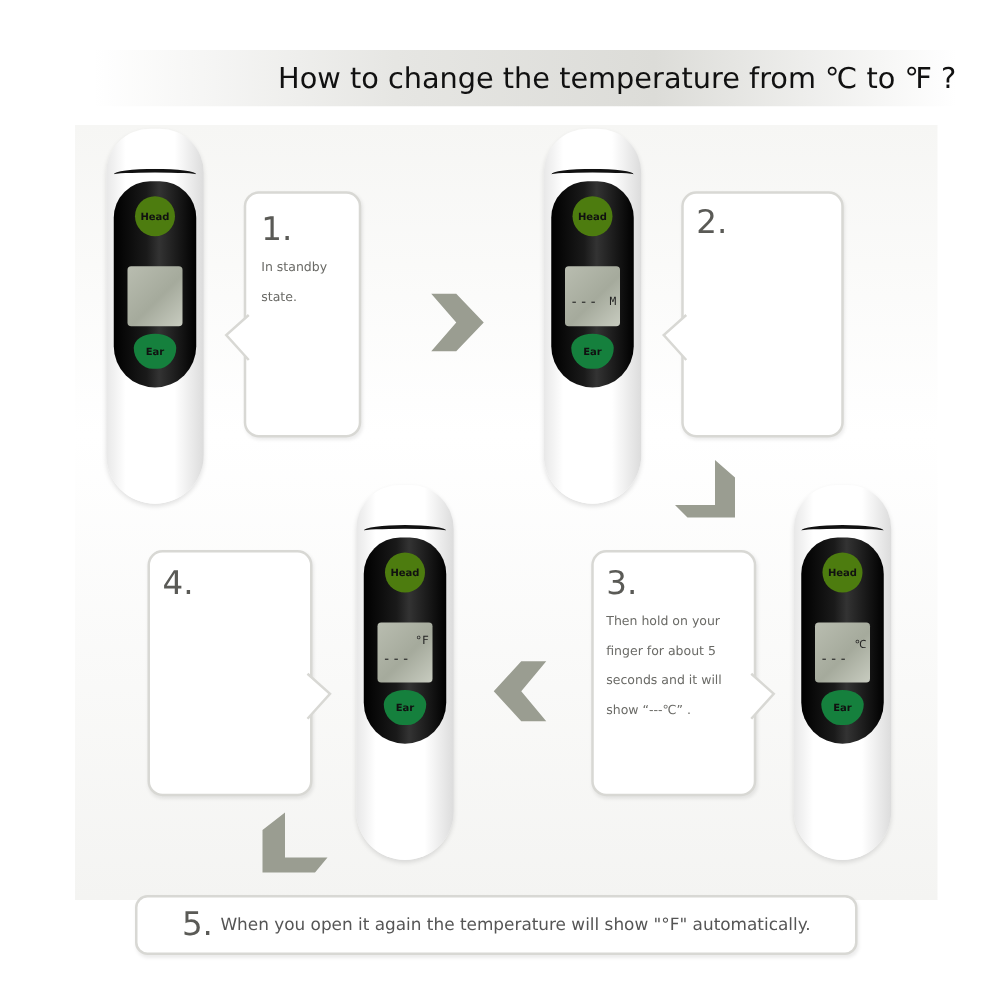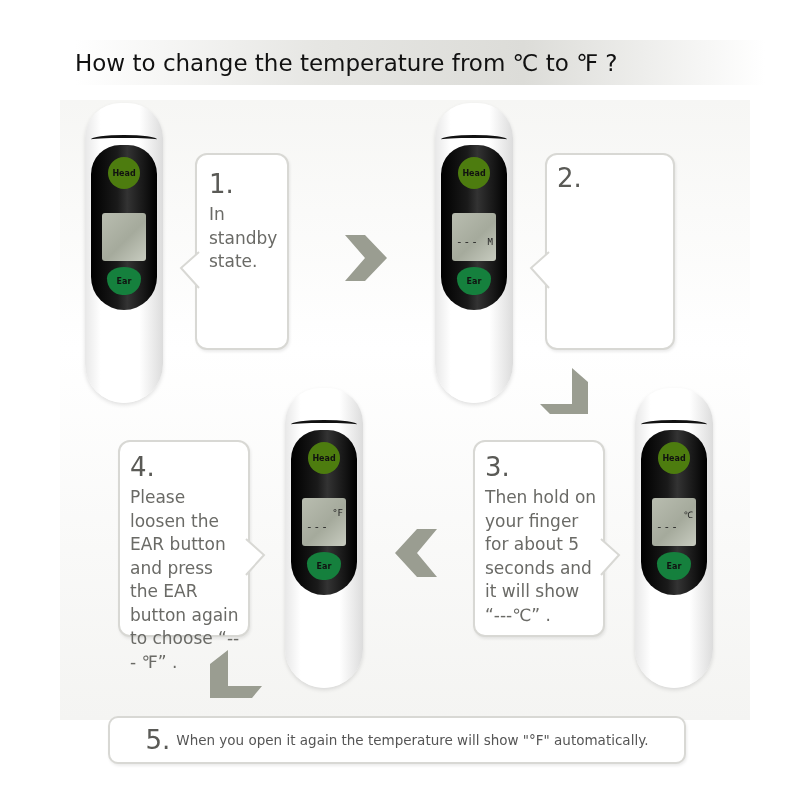--- a/index.html
+++ b/index.html
@@ -1,19 +1,19 @@
 <!DOCTYPE html>
 <html><head>
 <meta charset="utf-8">
 <style>
   html,body{margin:0;padding:0;}
   body{width:800px;height:800px;background:#fff;position:relative;overflow:hidden;font-family:"DejaVu Sans",sans-serif;}
   .title-bar{position:absolute;left:75px;top:40px;width:690px;height:45px;
     background:linear-gradient(90deg,#ffffff 0%,#e6e6e3 35%,#dcdcd8 65%,#ffffff 100%);
-    display:flex;align-items:center;justify-content:flex-start;}
+    display:flex;align-items:center;justify-content:flex-end;}
   .title-text{font-family:"DejaVu Sans",sans-serif;font-size:23px;color:#111;letter-spacing:0px;}
   .bg-fade{position:absolute;left:60px;top:100px;width:690px;height:620px;background:linear-gradient(180deg,#f6f6f4 0%,#ffffff 40%,#f4f4f2 100%);}
 
   .device{position:absolute;width:78px;height:300px;}
   .device .body{position:absolute;left:0;top:0;width:100%;height:100%;border-radius:36px 36px 40px 40px;
     background:linear-gradient(90deg,#e8e8e8 0%,#ffffff 20%,#ffffff 70%,#dcdcdc 100%);
     box-shadow:0 2px 4px rgba(0,0,0,.12);}
   .device .cap-line{position:absolute;left:6px;top:32px;width:66px;height:6px;border-radius:50%;
     border-top:3px solid #111;}
   .device .face{position:absolute;left:6px;top:42px;width:66px;height:165px;border-radius:30px 30px 34px 34px;
@@ -26,21 +26,21 @@
   .device .lcd .dashes{position:absolute;left:4px;top:22px;font-size:11px;letter-spacing:1px;}
   .device .lcd .unit{position:absolute;right:3px;top:10px;font-size:9px;}
   .device .lcd .unit.low{top:24px;}
   .device .btn-ear{position:absolute;left:22px;top:164px;width:34px;height:28px;background:#15803d;
     border-radius:50% 50% 45% 45% / 40% 40% 60% 60%;
     font-size:8px;font-weight:bold;color:#111;display:flex;align-items:center;justify-content:center;}
 
   .bubble{position:absolute;background:#fff;border:2px solid #d8d8d4;border-radius:12px;
     box-shadow:1px 2px 3px rgba(0,0,0,.08);color:#6a6a66;font-family:"DejaVu Sans",sans-serif;}
   .bubble .num{font-size:26px;color:#5a5a56;display:block;margin-bottom:4px;}
-  .bubble .txt{font-size:17px;line-height:23.5px;display:block;}
+  .bubble .txt{font-size:10px;line-height:23.5px;display:block;}
 
   .arrow{position:absolute;}
   .step5{position:absolute;left:108px;top:716px;width:574px;height:44px;border:2px solid #d8d8d4;border-radius:10px;
     background:#fff;box-shadow:1px 2px 3px rgba(0,0,0,.08);display:flex;align-items:center;justify-content:center;
     color:#555;font-family:"DejaVu Sans",sans-serif;}
   .step5 .num{font-size:26px;color:#5a5a56;margin-right:6px;}
   .step5 .txt{font-size:13.5px;color:#555;text-align:right;}
 </style>
 </head>
 <body>
@@ -113,21 +113,20 @@
   </div>
   <div class="btn-ear">Ear</div>
 </div>
 
 <div class="bubble" style="left:118px;top:440px;width:128px;height:193px;">
   <svg style="position:absolute;right:-18px;top:95px;" width="22" height="40">
     <polyline points="2,2 20,18 2,38" fill="#fff" stroke="#d8d8d4" stroke-width="2"></polyline>
   </svg>
   <div style="padding:10px 4px 0 10px;">
     <span class="num">4.</span>
-    <span class="txt">Please loosen the EAR button and press the EAR button again to choose “--- ℉” .</span>
   </div>
 </div>
 
 <svg class="arrow" style="left:393px;top:527px;" width="46" height="52">
   <polygon points="44,2 24,2 2,26 24,50 44,50 24,26" fill="#9a9d91"></polygon>
 </svg>
 
 <div class="bubble" style="left:473px;top:440px;width:128px;height:193px;">
   <svg style="position:absolute;right:-18px;top:95px;" width="22" height="40">
     <polyline points="2,2 20,18 2,38" fill="#fff" stroke="#d8d8d4" stroke-width="2"></polyline>

